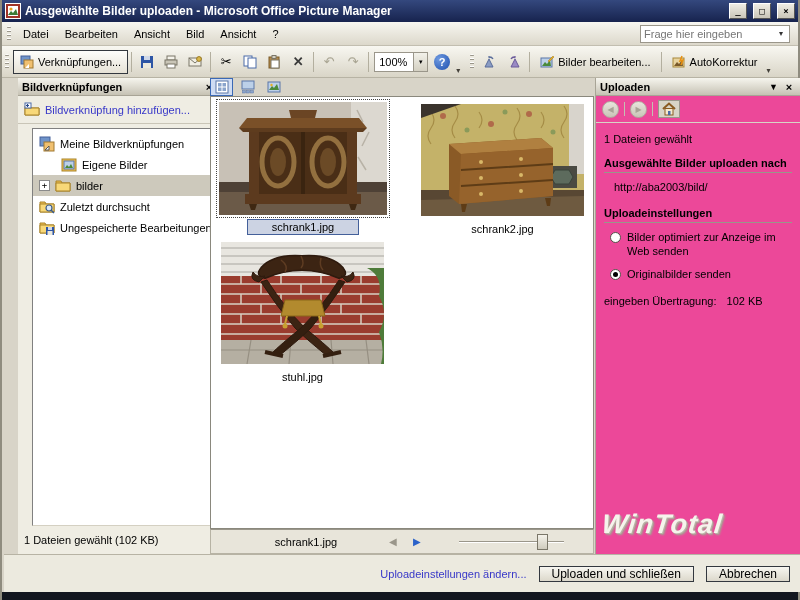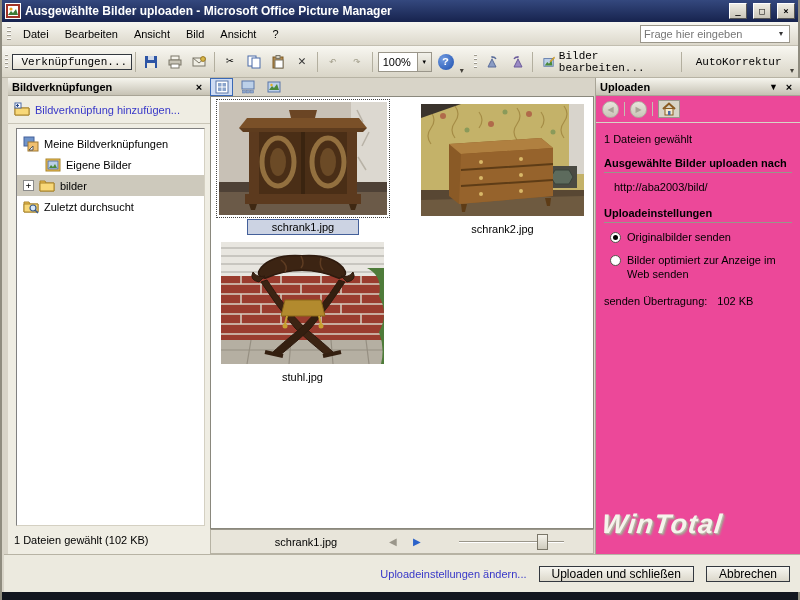--- a/index.html
+++ b/index.html
@@ -27,47 +27,47 @@
   .question-box { width:150px; height:18px; background:#fff; border:1px solid #9a968a;
     display:flex; align-items:center; margin-right:4px; }
   .question-box input { border:0; outline:0; width:134px; height:16px; font-size:11px; padding:0 3px;
     font-family:"Liberation Sans",sans-serif; color:#808080; background:transparent; }
   .dd-arrow { font-size:8px; color:#333; width:12px; text-align:center; }
 
   
   .toolbar { position:absolute; left:0; top:46px; width:100%; height:32px;
     background:linear-gradient(#f8f7f1,#d9d5c7); border-bottom:1px solid #b7b3a4; display:flex; align-items:center; padding:0 2px; }
   .tb-sep { width:1px; height:20px; background:#b3af9f; margin:0 3px; }
-  .tb-btn { height:16px; min-width:24px; display:flex; align-items:center; justify-content:center;
-    gap:4px; padding:0 3px; border:1px solid transparent; cursor:default;font-family:Liberation Mono, monospace; }
+  .tb-btn { height:24px; min-width:24px; display:flex; align-items:center; justify-content:center;
+    gap:4px; padding:0 3px; border:1px solid transparent; cursor:default; }
   .tb-btn.framed { border:1px solid #33383f; background:linear-gradient(#fdfdfb,#e6e2d6); padding:0 6px; }
   .tb-btn.labeled { padding:0 6px; }
   .tb-btn.disabled { color:#a9a593; }
   .glyph { font-size:13px; line-height:1; }
   .zoom-combo { height:20px; background:#fff; border:1px solid #9a968a; display:flex; align-items:center; padding-left:4px; margin:0 2px; }
   .zoom-combo .val { width:34px; }
   .zoom-combo .btn { width:14px; height:100%; background:linear-gradient(#f2f1ea,#d4d0c2); border-left:1px solid #9a968a;
     font-size:7px; display:flex;align-items:center;justify-content:center; }
   .help-circle { width:16px; height:16px; border-radius:50%; background:radial-gradient(circle at 5px 5px,#6f9ae0,#1d4fae);
     color:#fff; font-weight:bold; font-size:11px; display:flex; align-items:center; justify-content:center; }
   .chevron { font-size:8px; color:#44413a; padding:0 2px; align-self:flex-end; margin-bottom:2px; }
 
   
   .panel-header { height:18px; background:linear-gradient(#f6f5ee,#c6c2b4); border-bottom:1px solid #a8a496;
     display:flex; align-items:center; font-weight:bold; padding:0 4px; gap:4px; }
   .panel-header .ph-label { flex:1; }
   .ph-x { font-size:11px; font-weight:bold; width:14px; text-align:center; cursor:default; }
   .ph-arrow { font-size:9px; }
 
   
-  .left-panel { position:absolute; left:6px; top:78px; width:203px; height:476px;
+  .left-panel { position:absolute; left:16px; top:78px; width:203px; height:476px;
     background:#efede3; border-right:1px solid #a8a496; display:flex; flex-direction:column; }
   .add-link-row { display:flex; align-items:center; gap:5px; padding:6px 6px 5px 6px; border-bottom:1px solid #c9c5b7; }
   .add-link { color:#3737c8; cursor:pointer; }
-  .tree-box { flex:1; margin:4px 5px 2px 8px; background:#fff;
+  .tree-box { flex:1; margin:4px 5px 2px 14px; background:#fff;
     border:1px solid #808080; border-right-color:#d4d0c2; border-bottom-color:#d4d0c2; padding-top:4px; overflow:hidden; }
   .tree-row { display:flex; align-items:center; gap:5px; height:21px; padding-left:6px; white-space:nowrap; }
   .tree-row.indent1 { padding-left:28px; }
   .tree-row.selected { background:#cdc9bc; }
   .expander { width:11px; height:11px; border:1px solid #8a8a8a; background:#fff; font-size:9px; line-height:9px;
     text-align:center; font-family:"DejaVu Sans Mono",monospace; flex:0 0 11px; }
   .sidebar-status { padding:6px 6px 8px 6px; }
 
   
   .center { position:absolute; left:206px; top:78px; width:387px; height:476px; }
@@ -301,20 +301,30 @@
         <span>bilder</span>
       </div>
       <div class="tree-row">
         <svg class="icon16" viewBox="0 0 16 16">
           <path d="M1 3 L6 3 L7 5 L15 5 L15 13 L1 13 Z" fill="#f0c050" stroke="#a8832a"></path>
           <path d="M1 5 L15 5 L15 13 L1 13 Z" fill="#f8d878" stroke="#a8832a"></path>
           <circle cx="10" cy="9" r="3" fill="#d8e8f8" stroke="#3a5a8a" stroke-width="1.2"></circle>
           <path d="M12 11 L15 14" stroke="#3a5a8a" stroke-width="1.6"></path>
         </svg>
         <span>Zuletzt durchsucht</span>
+      </div>
+      <div class="tree-row">
+        <svg class="icon16" viewBox="0 0 16 16">
+          <path d="M1 3 L6 3 L7 5 L15 5 L15 13 L1 13 Z" fill="#f0c050" stroke="#a8832a"></path>
+          <path d="M1 5 L15 5 L15 13 L1 13 Z" fill="#f8d878" stroke="#a8832a"></path>
+          <rect x="7" y="7" width="8" height="8" fill="#2d55a5"></rect>
+          <rect x="9" y="7" width="4" height="3" fill="#cfd8e8"></rect>
+          <rect x="8.5" y="11" width="5" height="4" fill="#ece9dd"></rect>
+        </svg>
+        <span>Ungespeicherte Bearbeitungen</span>
       </div>
     </div>
     <div class="sidebar-status">1 Dateien gewählt (102 KB)</div>
   </div>
 
   <div class="center">
     <div class="view-buttons">
       <div class="view-btn active">
         <svg class="icon14" viewBox="0 0 14 14">
           <rect x="1" y="1" width="12" height="12" fill="#fff" stroke="#5a76a8"></rect>
@@ -480,31 +490,31 @@
           <rect x="6" y="9" width="2.5" height="4" fill="#4a6ba8"></rect>
         </svg>
       </span>
     </div>
     <div class="rp-body">
       <div class="rp-line">1 Dateien gewählt</div>
       <div class="rp-heading">Ausgewählte Bilder uploaden nach</div>
       <div class="rp-url">http://aba2003/bild/</div>
       <div class="rp-heading">Uploadeinstellungen</div>
       <div class="radio-row">
+        <span class="radio"></span>
+        <span class="radio-label">Bilder optimiert zur Anzeige im Web senden</span>
+      </div>
+      <div class="radio-row">
         <span class="radio checked">
             <span class="dot"></span>
           </span>
         <span class="radio-label">Originalbilder senden</span>
       </div>
-      <div class="radio-row">
-        <span class="radio"></span>
-        <span class="radio-label">Bilder optimiert zur Anzeige im Web senden</span>
-      </div>
       <div class="transfer-row">
-        <span>senden Übertragung:</span>
+        <span>eingeben Übertragung:</span>
         <span>102 KB</span>
       </div>
       <div class="watermark">WinTotal</div>
     </div>
   </div>
 
   <div class="footer">
     <span class="footer-link">Uploadeinstellungen ändern...</span>
     <button class="push-btn">Uploaden und schließen</button>
     <button class="push-btn">Abbrechen</button>

